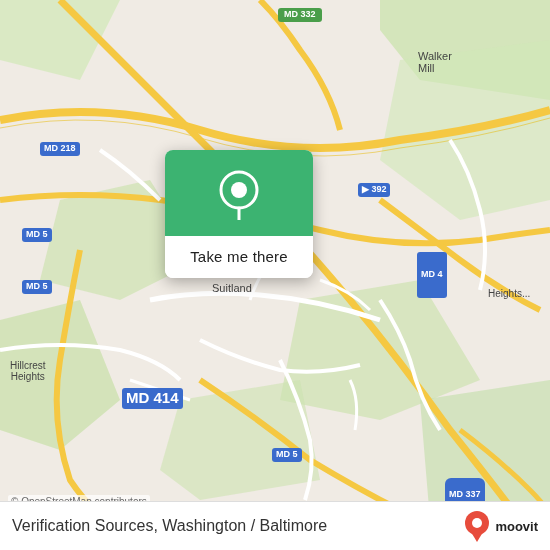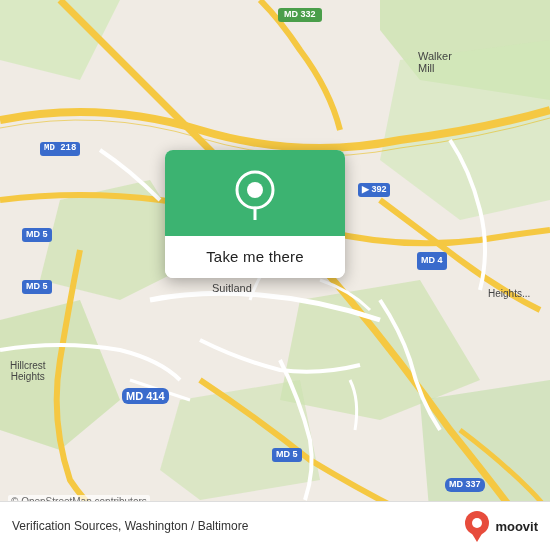--- a/index.html
+++ b/index.html
@@ -36,21 +36,21 @@
 
     .hwy-marker.blue {
       background: #3a6bcc;
     }
 
     
     .popup-card {
       position: absolute;
       top: 150px;
       left: 165px;
-      width: 180px;
+      width: 148px;
       background: white;
       border-radius: 8px;
       box-shadow: 0 4px 15px rgba(0,0,0,0.3);
       overflow: hidden;
       z-index: 100;
     }
 
     .popup-header {
       background: #3cb371;
       display: flex;
@@ -85,21 +85,21 @@
       background: white;
       padding: 8px 12px;
       display: flex;
       align-items: center;
       justify-content: space-between;
       border-top: 1px solid #ddd;
       z-index: 200;
     }
 
     .bottom-title {
-      font-size: 12px;
+      font-size: 16px;
       color: #333;
       font-weight: 500;
     }
 
     .moovit-logo {
       display: flex;
       align-items: center;
       gap: 2px;
     }
 
@@ -184,49 +184,49 @@
     <path d="M 280,250 Q 260,270 250,300" stroke="#ffffff" stroke-width="3" fill="none"></path>
     <path d="M 320,280 Q 350,290 370,310" stroke="#ffffff" stroke-width="3" fill="none"></path>
     <path d="M 130,380 Q 160,390 190,400" stroke="#ffffff" stroke-width="3" fill="none"></path>
     <path d="M 350,380 Q 360,400 355,430" stroke="#ffffff" stroke-width="3" fill="none"></path>
   </svg>
 
   <div class="hwy-marker" style="top:8px;left:278px;font-size:9px;padding:2px 6px;">
     <span>MD 332</span>
   </div>
 
-  <div class="hwy-marker blue" style="top:142px;left:40px;font-size:9px;padding:2px 4px;font-family:Liberation Mono, monospace;">
+  <div class="hwy-marker blue" style="top:142px;left:40px;font-size:9px;padding:2px 4px;">
     <span>MD 218</span>
   </div>
 
   <div class="hwy-marker blue" style="top:183px;left:358px;font-size:9px;padding:2px 4px;">
     <span>▶ 392</span>
   </div>
 
   <div class="hwy-marker blue" style="top:228px;left:22px;font-size:9px;padding:2px 4px;">
     <span>MD 5</span>
   </div>
 
   <div class="hwy-marker blue" style="top:280px;left:22px;font-size:9px;padding:2px 4px;">
     <span>MD 5</span>
   </div>
 
-  <div class="hwy-marker blue" style="top:252px;left:417px;font-size:9px;padding:4px 4px;">
+  <div class="hwy-marker blue" style="top:252px;left:417px;font-size:9px;padding:18px 4px;">
     <span>MD 4</span>
   </div>
 
-  <div class="hwy-marker blue" style="top:388px;left:122px;font-size:11px;padding:2px 4px;border-radius:6px;">
+  <div class="hwy-marker blue" style="top:388px;left:122px;font-size:15px;padding:2px 4px;">
     <span>MD 414</span>
   </div>
 
   <div class="hwy-marker blue" style="top:448px;left:272px;font-size:9px;padding:2px 4px;">
     <span>MD 5</span>
   </div>
 
-  <div class="hwy-marker blue" style="top:478px;left:445px;font-size:9px;padding:2px 4px;border-radius:6px;">
+  <div class="hwy-marker blue" style="top:478px;left:445px;font-size:9px;padding:12px 4px;border-radius:6px;">
     <span>MD 337</span>
   </div>
 
   <div class="map-label" style="top:50px;left:418px;text-align:left;">Walker<br>Mill</div>
   <div class="map-label" style="top:282px;left:212px;">Suitland</div>
   <div class="map-label" style="top:360px;left:10px;font-size:10px;text-align:center;">Hillcrest<br>Heights</div>
   <div class="map-label" style="top:288px;left:488px;font-size:10px;">Heights...</div>
 
   <div class="popup-card">
     <div class="popup-header" style="background:#3cb371;padding:20px 0 16px 0;">

